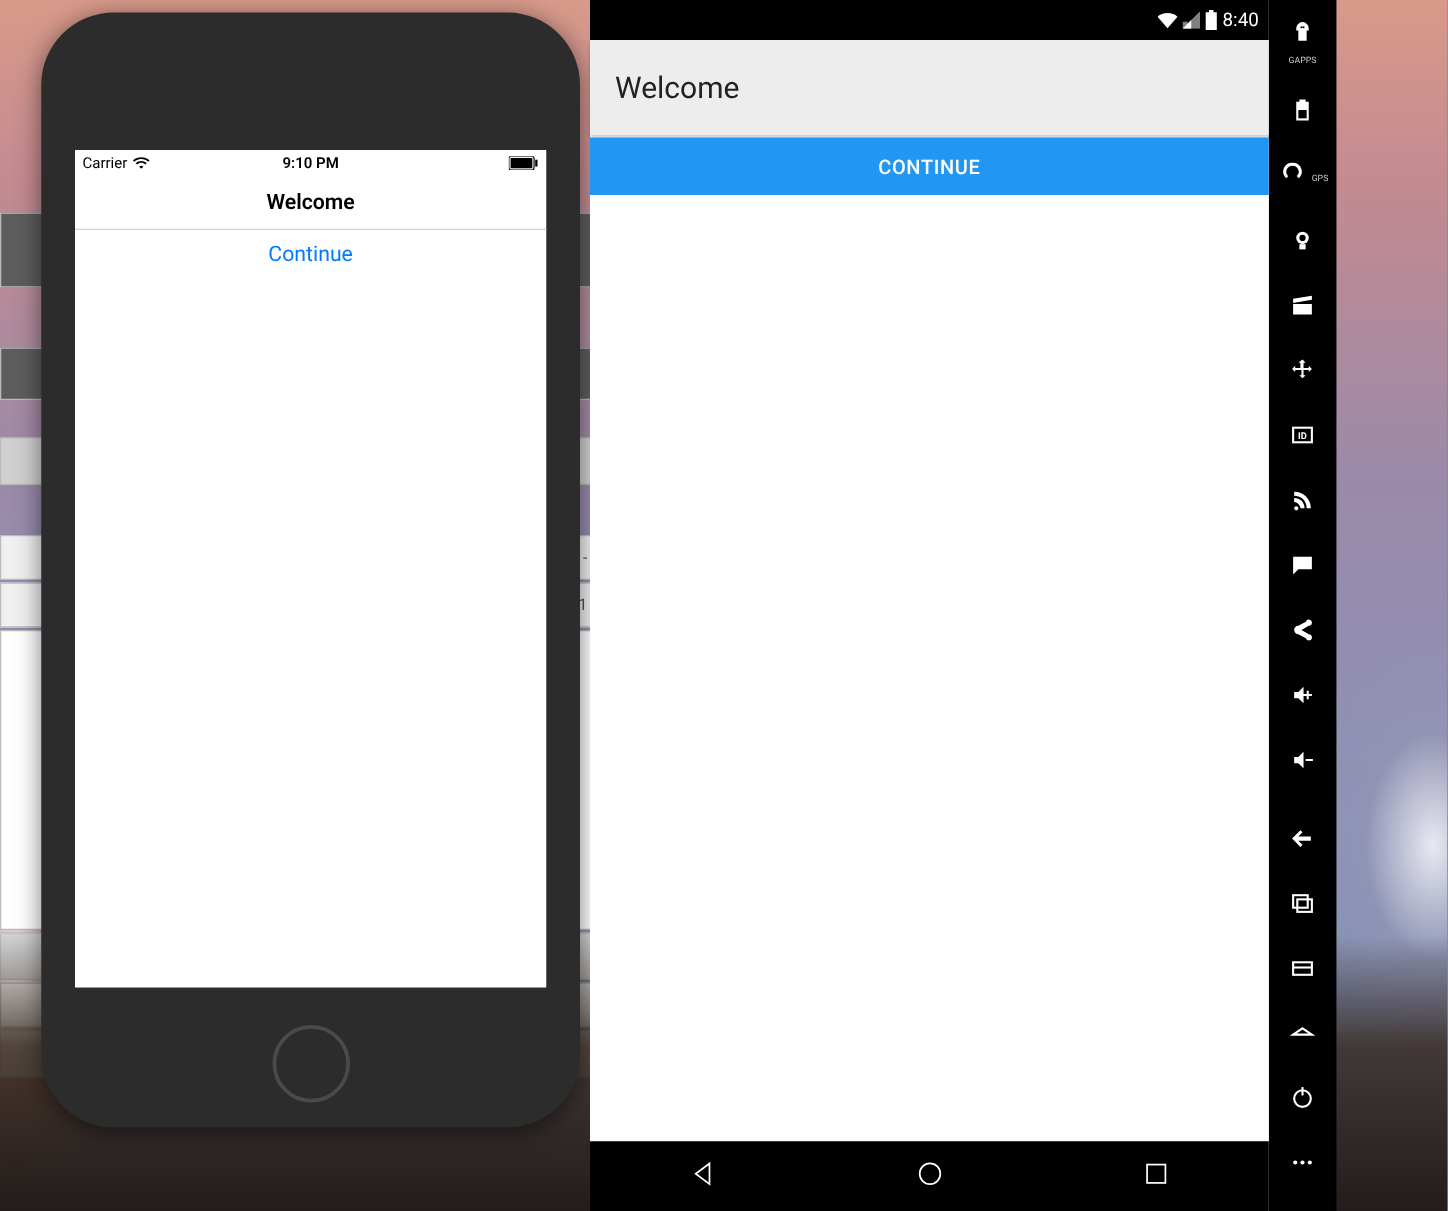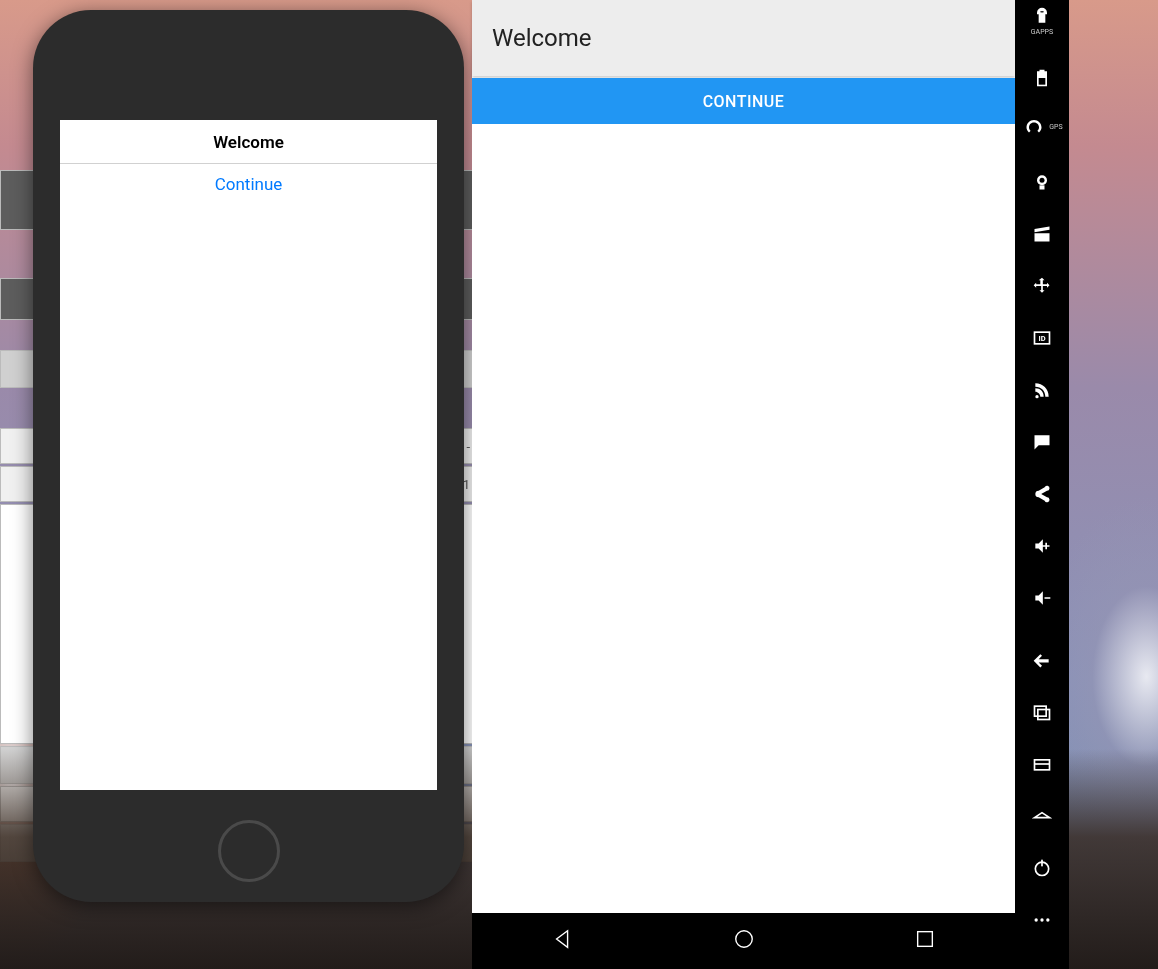--- a/index.html
+++ b/index.html
@@ -171,25 +171,25 @@
     .android-navbar svg { width:22px; height:22px; }
 
     
     .android-tools {
       width: 54px;
       background:#000;
       display:flex;
       flex-direction:column;
       align-items:center;
       gap:26px;
-      padding-top:0;
+      padding-top:16px;
       color:#fff;
       font-size:10px;
     }
-    .tool-item { width:26px; height:26px; display:flex; align-items:flex-end; justify-content:center; cursor:pointer; }
+    .tool-item { width:26px; height:26px; display:flex; align-items:flex-start; justify-content:center; cursor:pointer; }
     .tool-item svg { width:20px; height:20px; fill:#fff; }
 
     
     .ico { fill: currentColor; }
   </style>
 </head>
 <body>
 
 <div class="bg-rows">
   <div class="bg-row dark" style="height:60px; margin-top:0;"></div>
@@ -202,32 +202,61 @@
       <span>- 1</span>
     </div>
   <div class="bg-row white"></div>
   <div class="bg-row"></div>
   <div class="bg-row light"></div>
   <div class="bg-row"></div>
 </div>
 
 <div class="iphone">
   <div class="iphone-screen">
+    <div class="ios-statusbar" style="position:relative;">
+      <div class="left">
+        <span>Carrier</span>
+        <svg width="14" height="10" viewBox="0 0 24 18">
+            <path class="ico" d="M12 18l-3-3c1.7-1.7 4.3-1.7 6 0l-3 3zm-6-6l-2-2c4.4-4.4 11.6-4.4 16 0l-2 2c-3.3-3.3-8.7-3.3-12 0zm-4-4l-2-2C6.5 0 17.5 0 24 6l-2 2C16.7 2.7 7.3 2.7 2 8z"></path>
+          </svg>
+      </div>
+      <div class="center">9:10 PM</div>
+      <div class="right">
+        <svg width="24" height="11" viewBox="0 0 26 12">
+            <rect x="0" y="0" width="22" height="12" rx="2" fill="none" stroke="#000" stroke-width="1"></rect>
+            <rect x="1.5" y="1.5" width="19" height="9" fill="#000"></rect>
+            <rect x="23" y="3" width="2" height="6" fill="#000"></rect>
+          </svg>
+      </div>
+    </div>
     <div class="ios-nav">
       <span>Welcome</span>
     </div>
     <div class="ios-button">
       <span>Continue</span>
     </div>
   </div>
   <div class="iphone-home"></div>
 </div>
 
 <div class="android-window">
   <div class="android-screen">
+    <div class="android-statusbar">
+      <svg width="16" height="14" viewBox="0 0 24 20">
+          <path fill="#fff" d="M12 20L0 6C6 0 18 0 24 6L12 20z"></path>
+        </svg>
+      <svg width="14" height="14" viewBox="0 0 20 20">
+          <path fill="#fff" d="M0 20h6V12H0zM20 0L0 20h20z" opacity="0.5"></path>
+          <path fill="#fff" d="M0 20L10 10V20z"></path>
+        </svg>
+      <svg width="10" height="16" viewBox="0 0 10 18">
+          <path fill="#fff" d="M3 0h4v2h3v16H0V2h3z"></path>
+        </svg>
+      <span style="font-size:15px;">8:40</span>
+    </div>
     <div class="android-appbar">
       <span>Welcome</span>
     </div>
     <div class="android-button">
       <span>CONTINUE</span>
     </div>
     <div class="android-content"></div>
     <div class="android-navbar">
       <span><svg viewBox="0 0 24 24">
             <path fill="none" stroke="#fff" stroke-width="1.5" d="M17 3L5 12l12 9z"></path>

